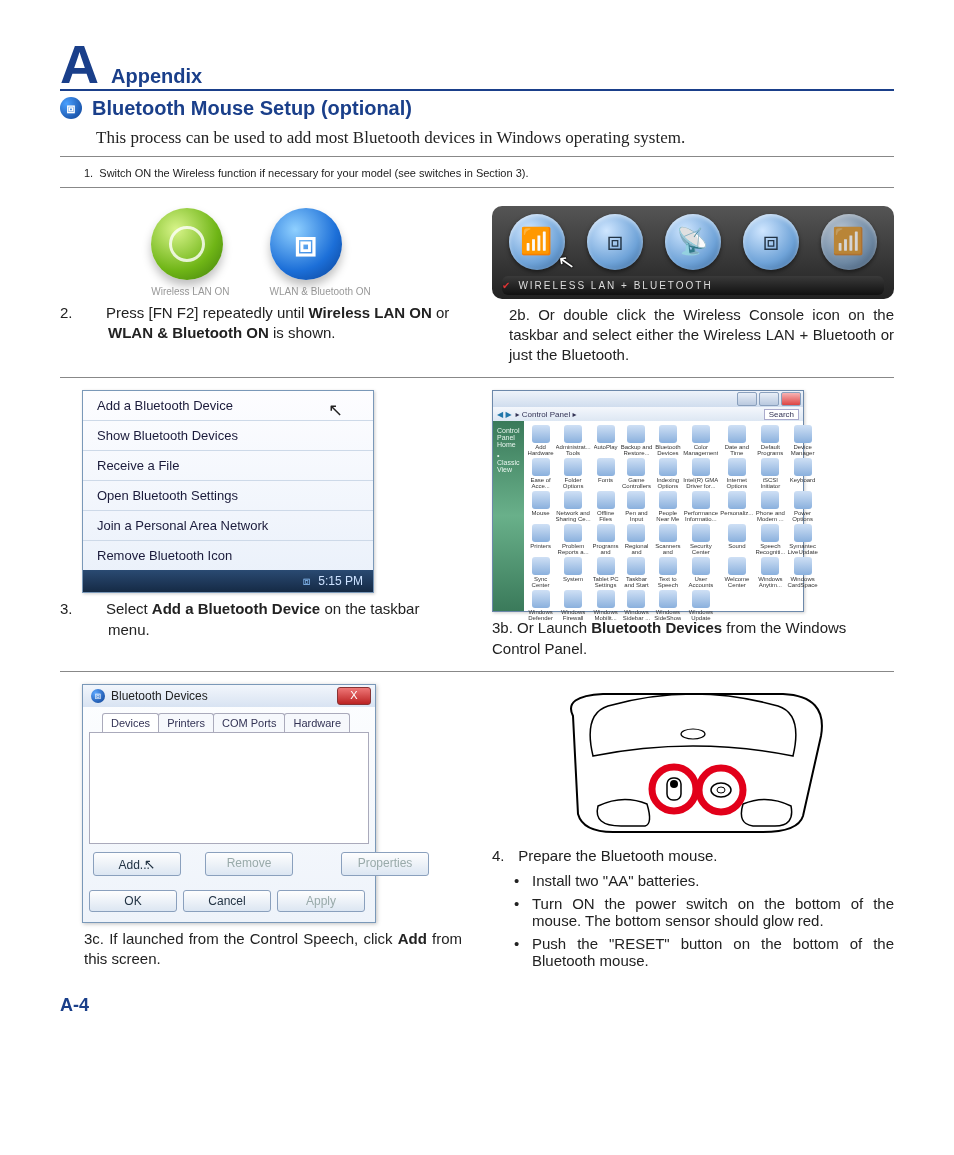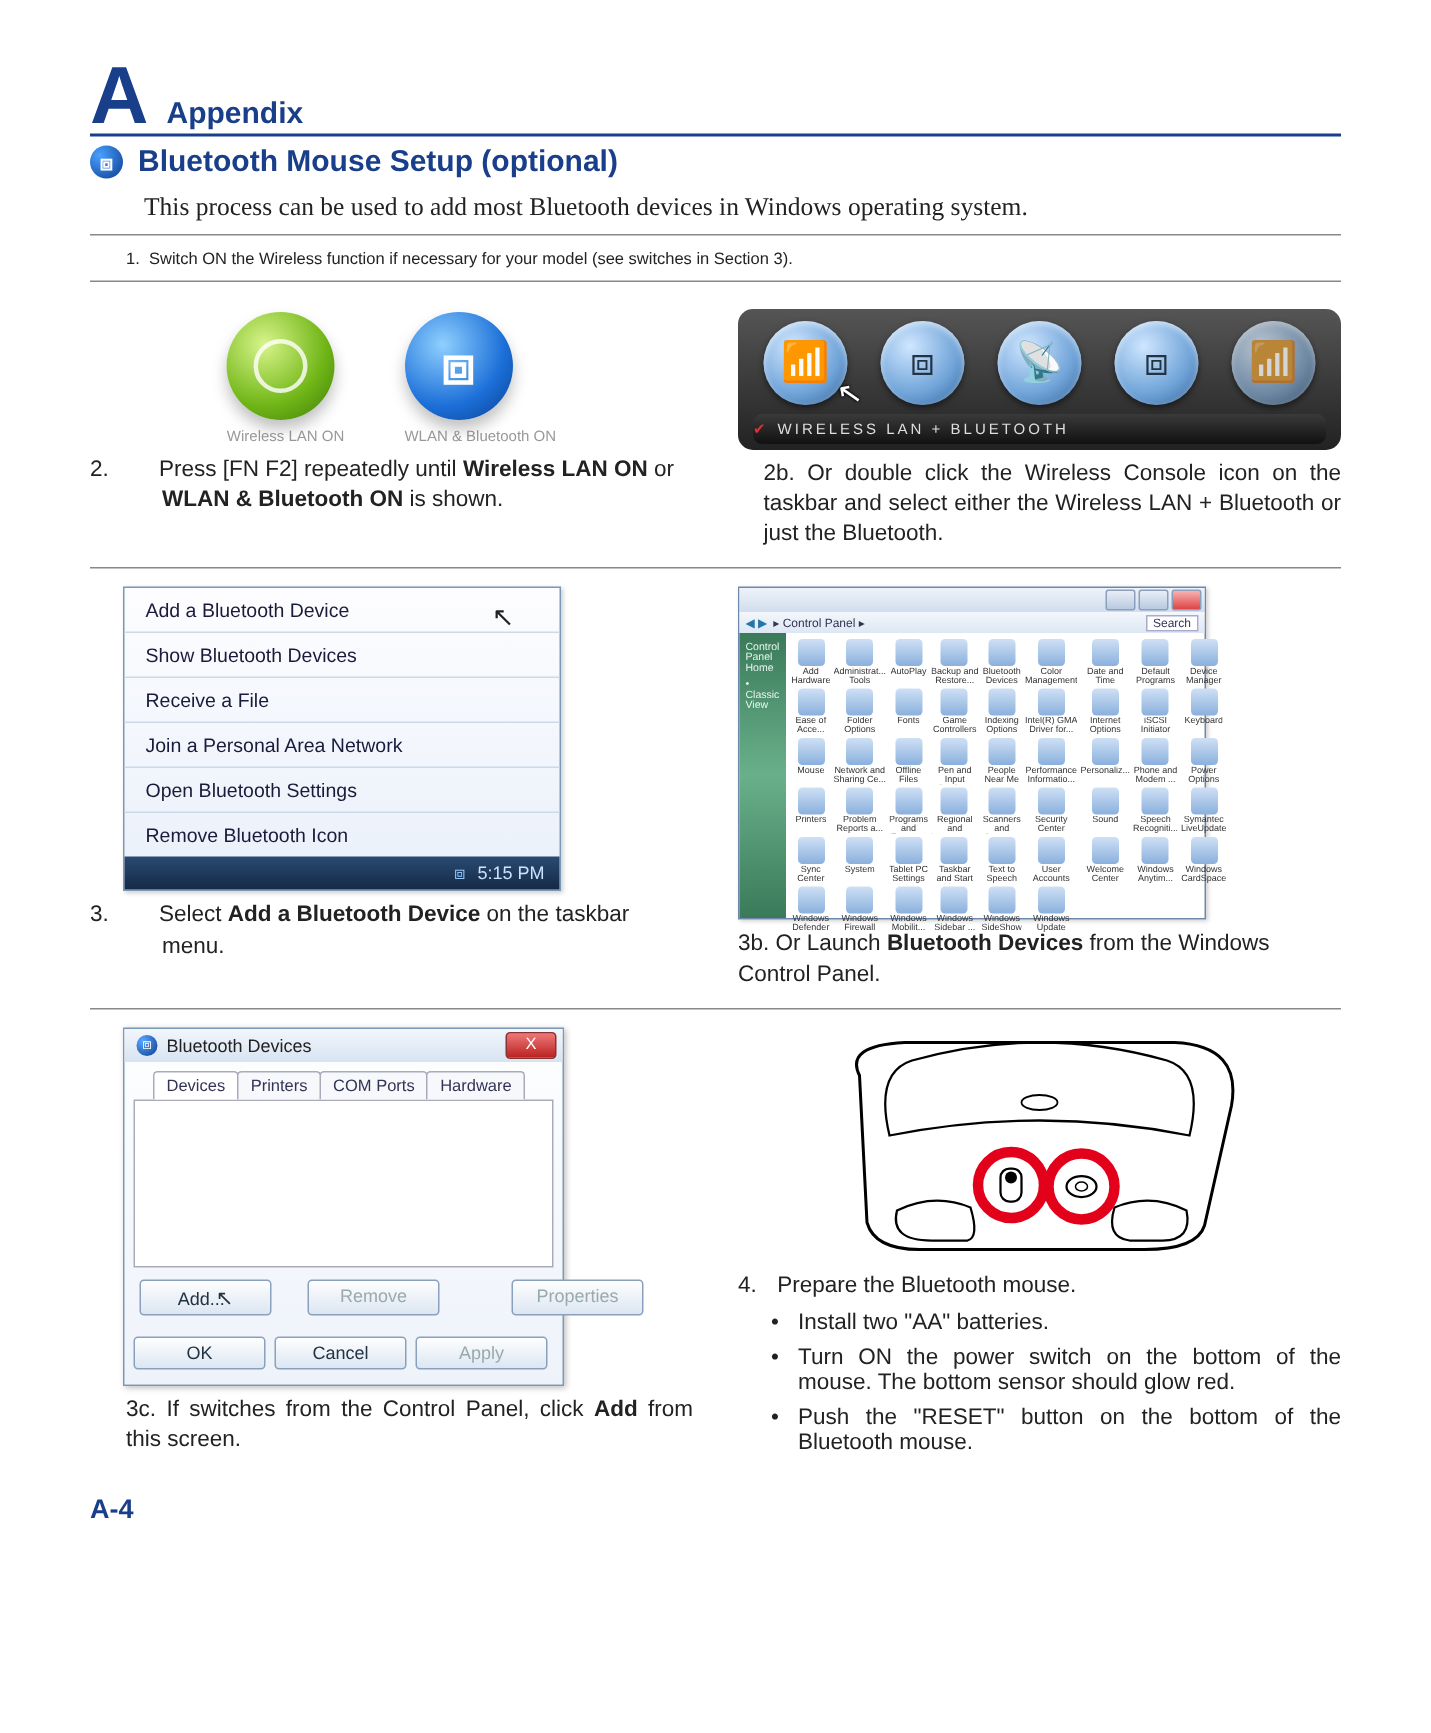--- a/index.html
+++ b/index.html
@@ -337,22 +337,22 @@
 <hr class="hr">
 
 <div class="two-col">
   <div class="col">
     <div class="menu-box">
       <span class="cursor2">↖</span>
       <div id="menu-items">
           <div class="menu-item">Add a Bluetooth Device</div>
           <div class="menu-item">Show Bluetooth Devices</div>
           <div class="menu-item">Receive a File</div>
+          <div class="menu-item">Open Bluetooth Settings</div>
           <div class="menu-item">Join a Personal Area Network</div>
-          <div class="menu-item">Open Bluetooth Settings</div>
           <div class="menu-item">Remove Bluetooth Icon</div>
         </div>
       <div class="taskbar">
         <span style="color:#8fc6ff;">⧈</span>
         <span>5:15 PM</span>
       </div>
     </div>
     <div class="step-text indent">
       <span class="step-num">3.</span><span>Select </span><b>Add a Bluetooth Device</b><span> on the taskbar menu.</span>
     </div>
@@ -613,21 +613,21 @@
         <div class="winbtn disabled">Properties</div>
       </div>
       <div class="bt-bottom">
         <div class="winbtn">OK</div>
         <div class="winbtn">Cancel</div>
         <div class="winbtn disabled">Apply</div>
       </div>
     </div>
     <div class="step-text indent2 justify">
       <span>3c.</span>
-      <span>If switches from the Control Panel, click </span><b>Add</b><span> from this screen.</span>
+      <span>If launched from the Control Speech, click </span><b>Add</b><span> from this screen.</span>
     </div>
   </div>
   <div class="col">
     <div class="mouse-wrap">
       <svg class="mouse-svg" viewBox="0 0 300 150">
         <path d="M30 30 Q20 10 60 8 L240 8 Q285 10 278 50 L260 130 Q255 146 220 146 L70 146 Q40 146 35 128 Z" fill="none" stroke="#000" stroke-width="2"></path>
         <path d="M65 20 Q150 -4 235 20 Q260 28 250 70 Q150 50 50 70 Q40 28 65 20 Z" fill="none" stroke="#000" stroke-width="1.5"></path>
         <ellipse cx="150" cy="48" rx="12" ry="5" fill="none" stroke="#000" stroke-width="1.2"></ellipse>
 
         <path d="M55 120 Q50 140 78 140 L102 140 Q110 138 104 118 Q80 108 55 120 Z" fill="none" stroke="#000" stroke-width="1.5"></path>

